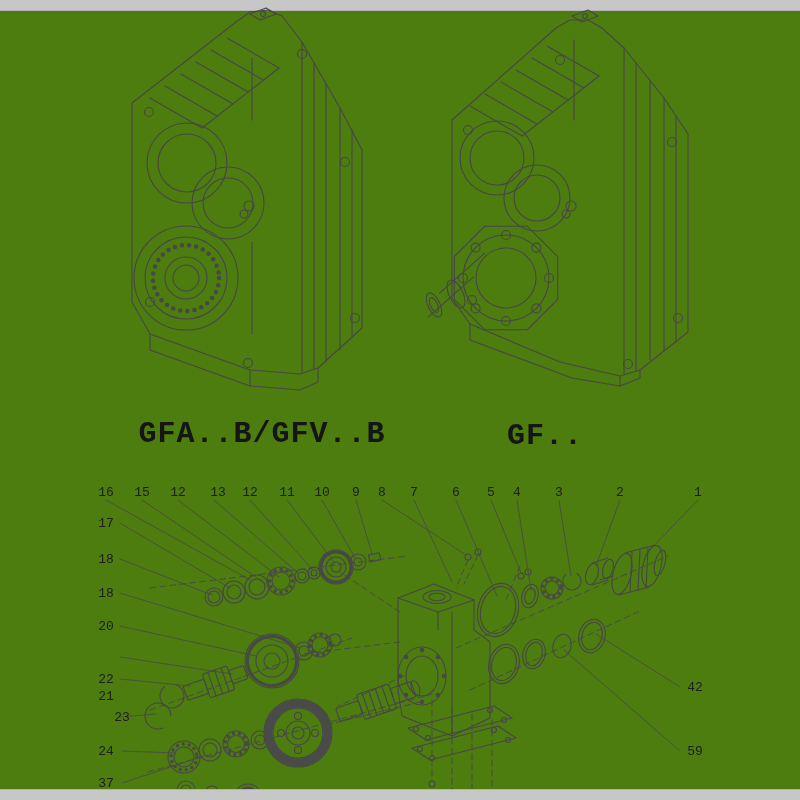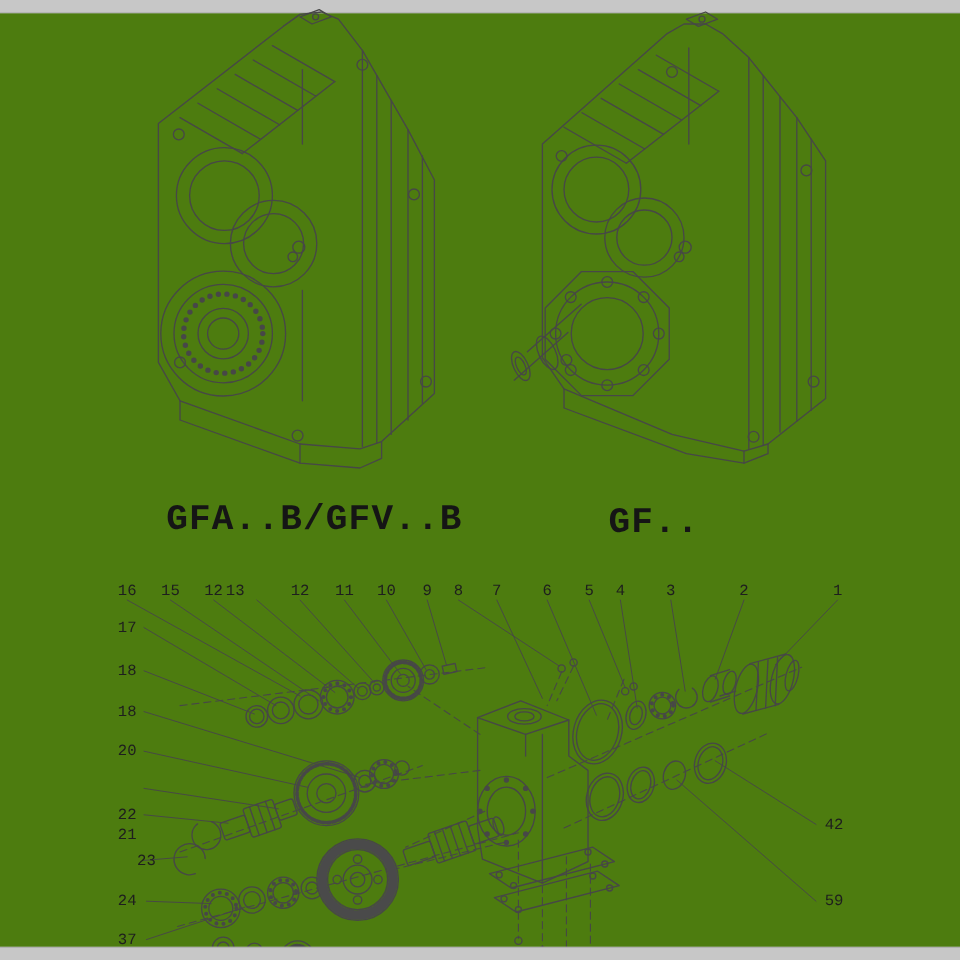--- a/index.html
+++ b/index.html
@@ -345,21 +345,21 @@
       <line x1="680" y1="751" x2="564" y2="650"></line>
     </g>
   </svg>
 
   <div class="caption" style="left:112px;top:417px;width:300px">GFA..B/GFV..B</div>
   <div class="caption" style="left:470px;top:419px;width:150px">GF..</div>
 
   <span class="callout" style="left:106px;top:492px">16</span>
   <span class="callout" style="left:142px;top:492px">15</span>
   <span class="callout" style="left:178px;top:492px">12</span>
-  <span class="callout" style="left:196px;top:492px">13</span>
+  <span class="callout" style="left:218px;top:492px">13</span>
   <span class="callout" style="left:250px;top:492px">12</span>
   <span class="callout" style="left:287px;top:492px">11</span>
   <span class="callout" style="left:322px;top:492px">10</span>
   <span class="callout" style="left:356px;top:492px">9</span>
   <span class="callout" style="left:382px;top:492px">8</span>
   <span class="callout" style="left:414px;top:492px">7</span>
   <span class="callout" style="left:456px;top:492px">6</span>
   <span class="callout" style="left:491px;top:492px">5</span>
   <span class="callout" style="left:517px;top:492px">4</span>
   <span class="callout" style="left:559px;top:492px">3</span>

